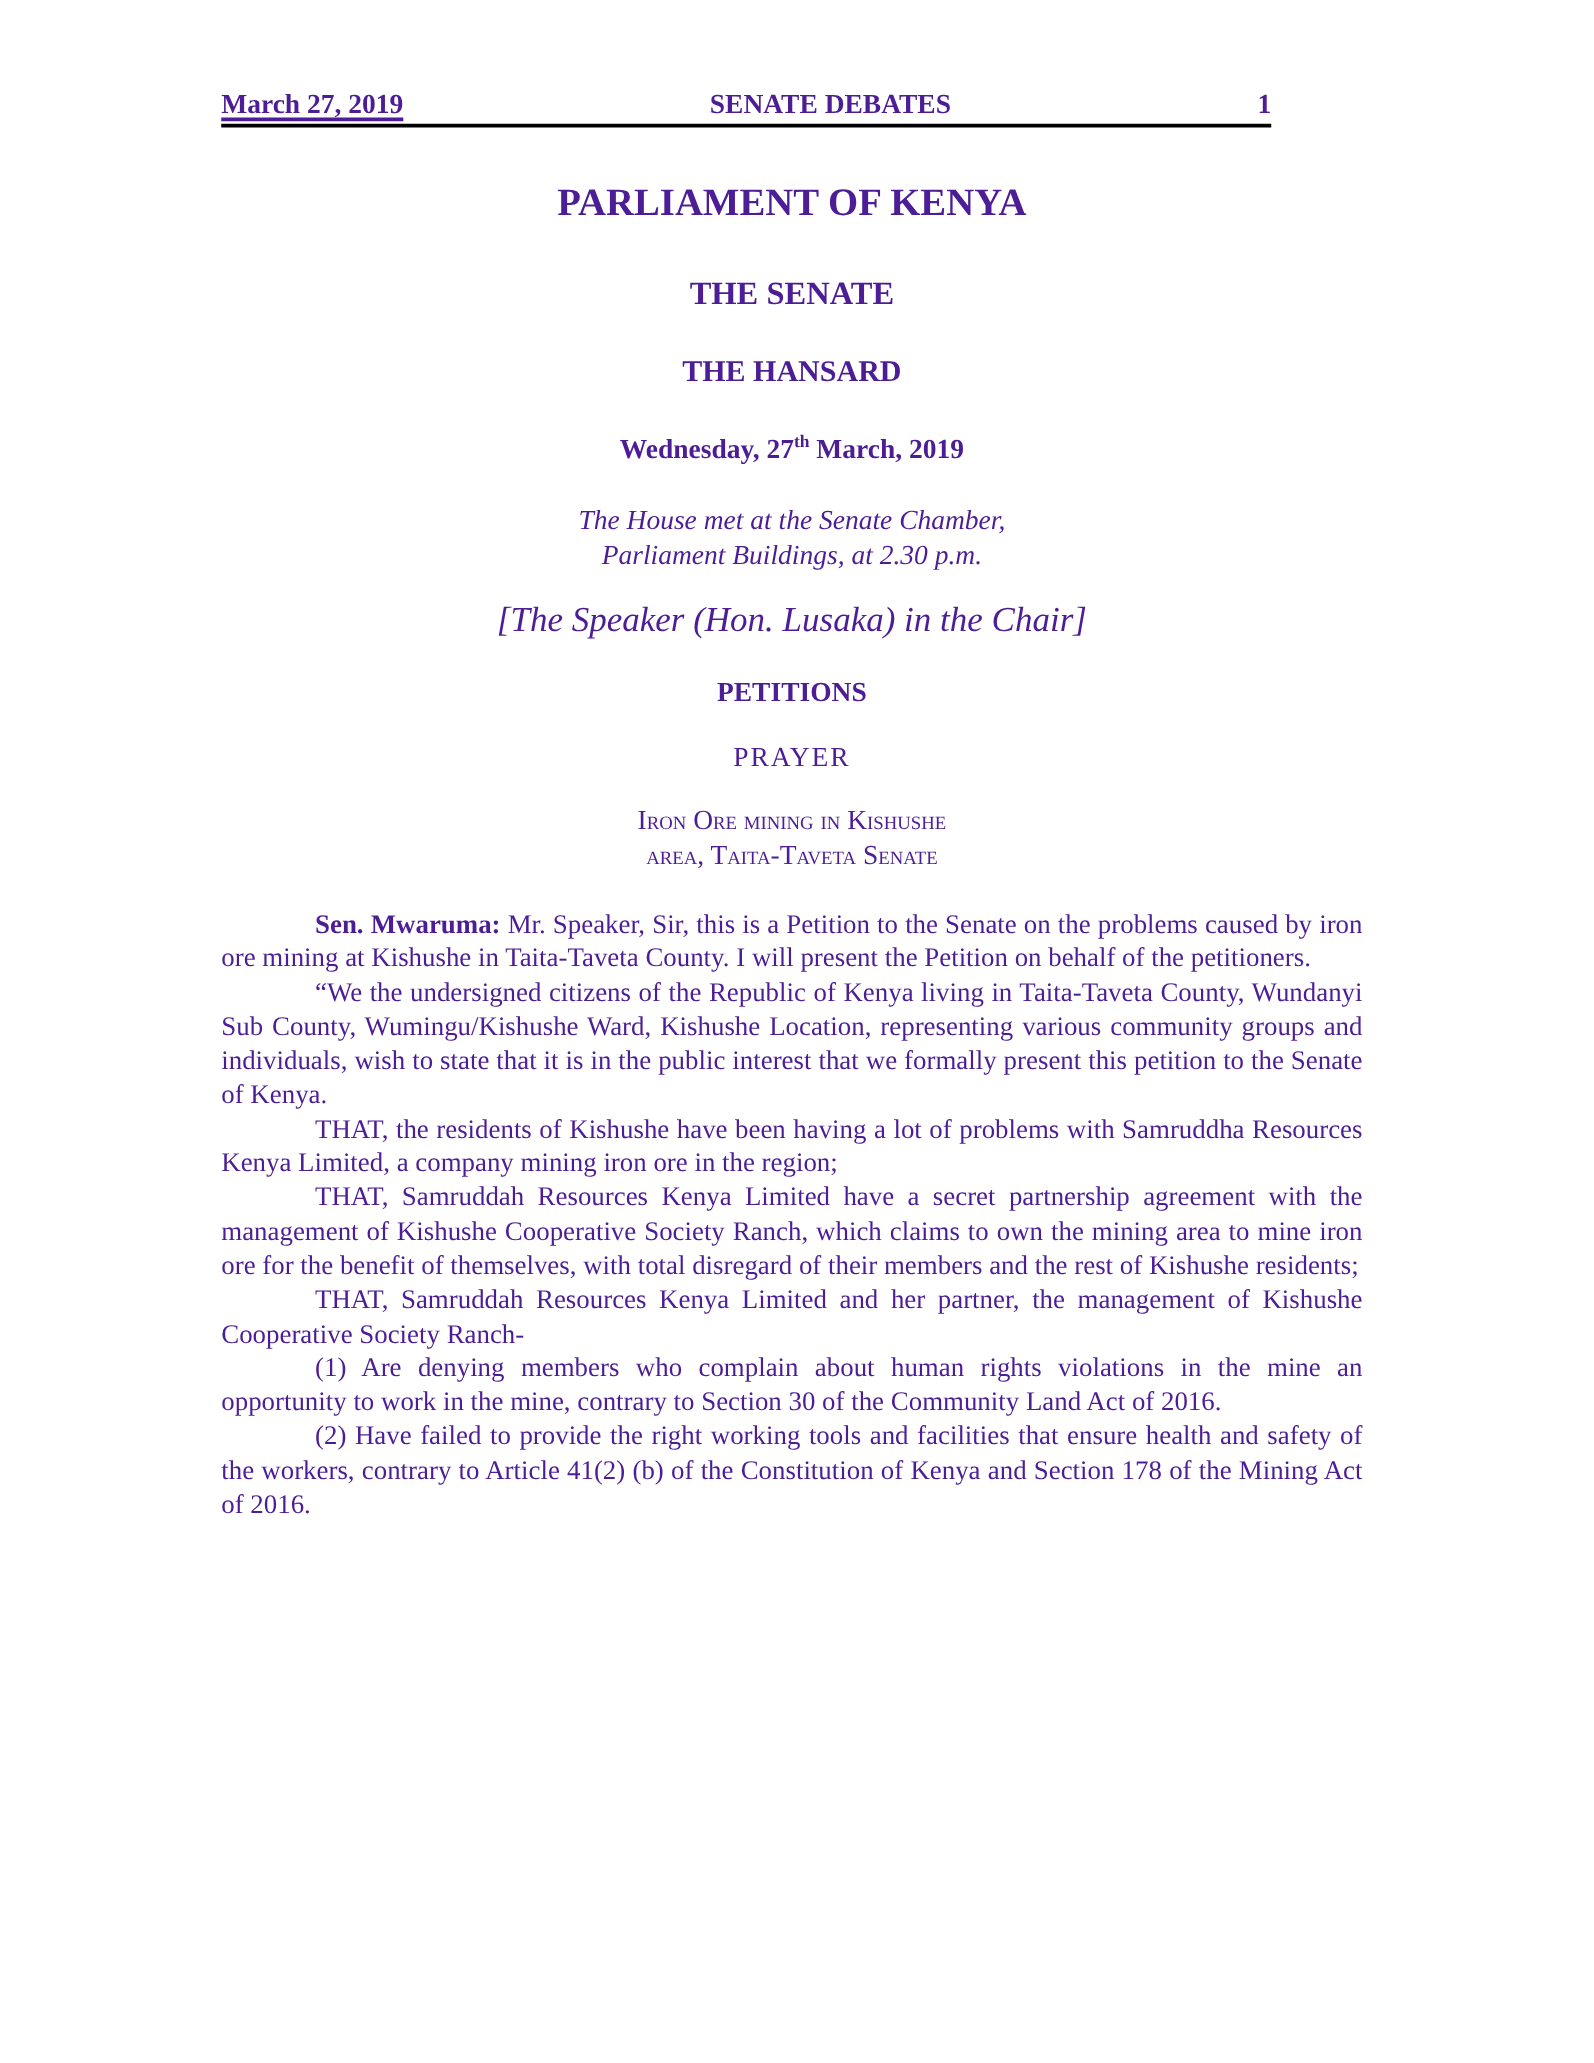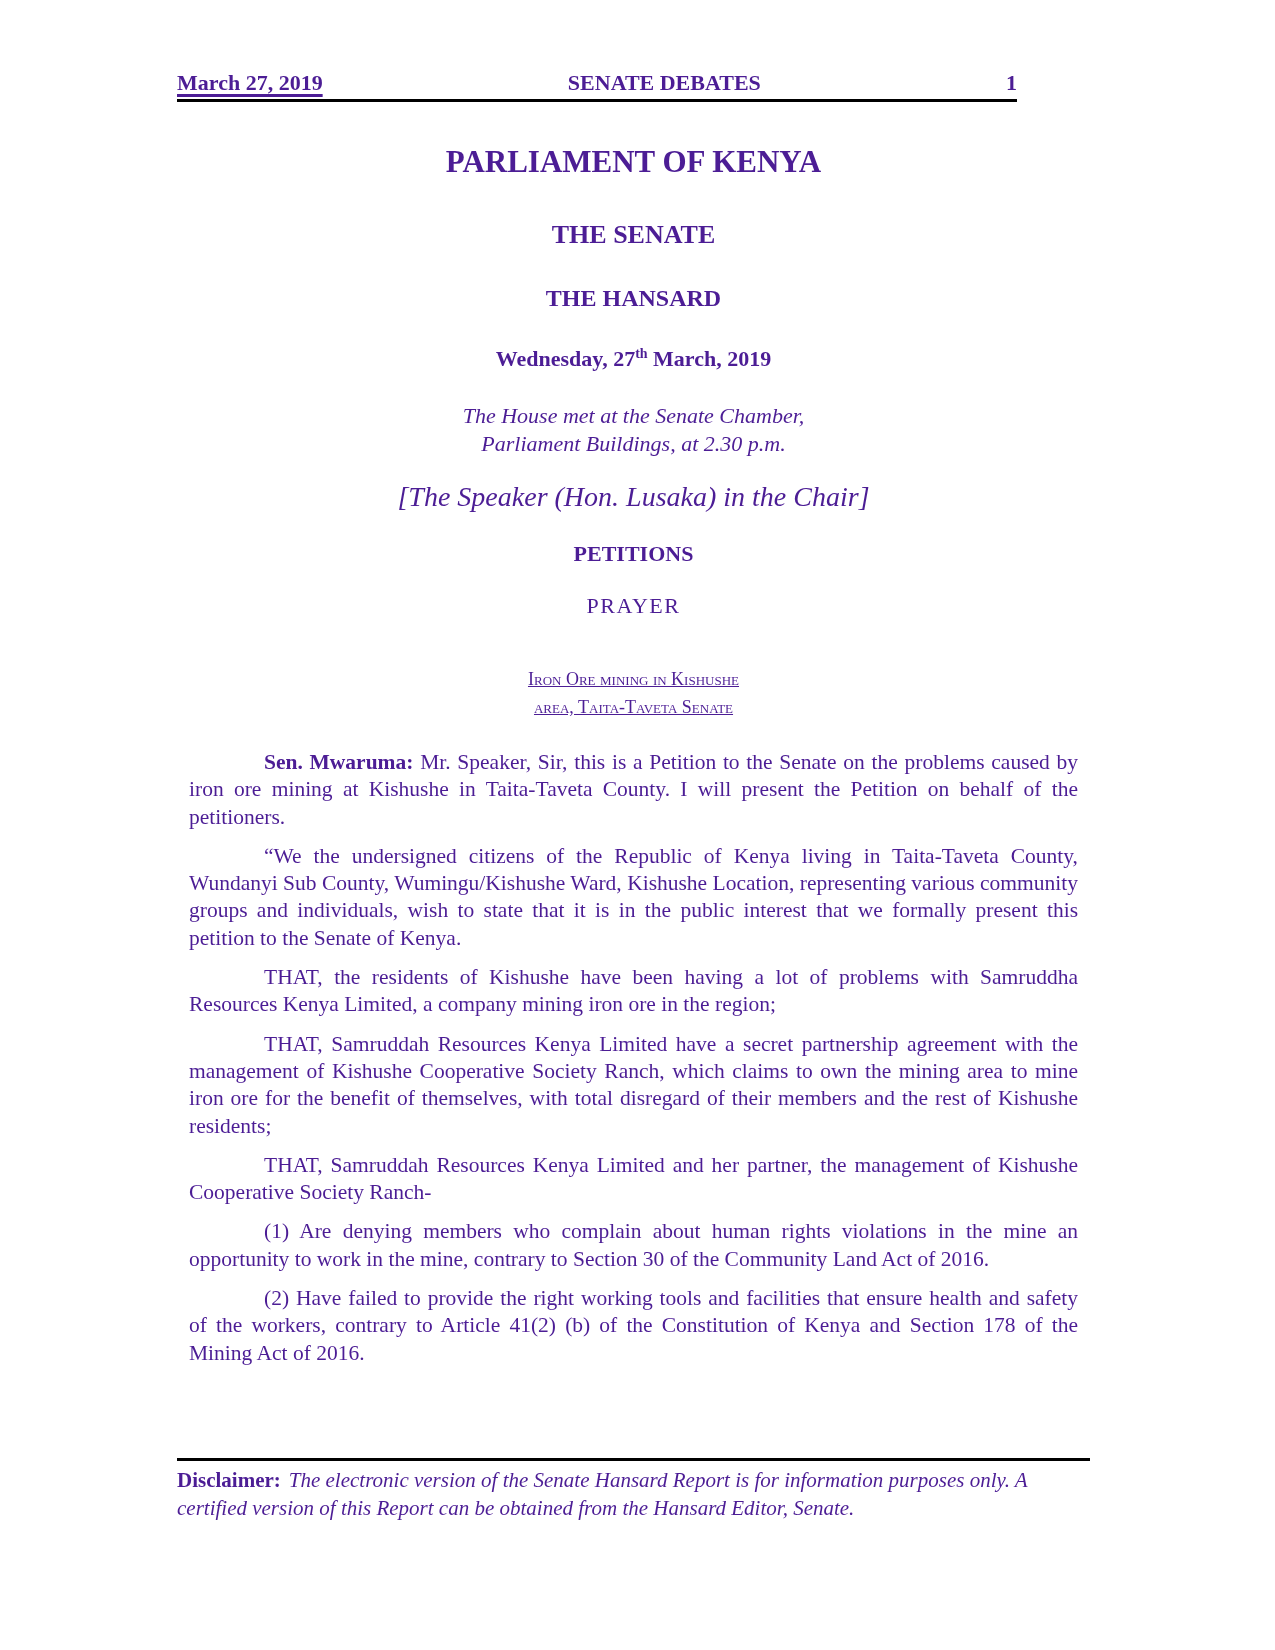--- a/index.html
+++ b/index.html
@@ -85,35 +85,34 @@
     letter-spacing: 1.5px;
     line-height: 24px;
   }
   .petitions-heading {
     margin-top: 32px;
     font-size: 22px;
     font-weight: bold;
     line-height: 24px;
   }
   .petition-subject {
-    margin-top: 47px;
-    font-size: 18px;
+    margin-top: 24px;
+    font-size: 22px;
     font-variant: small-caps;
     line-height: 28px;
-    text-decoration: underline;
   }
   
   .body-text {
     margin-top: 28px;
     font-size: 21.5px;
     line-height: 27.3px;
     text-align: justify;
   }
   .body-text p {
-    margin: 12px;
+    margin: 0;
     text-indent: 75px;
   }
   
   .footer {
     position: absolute;
     left: 177px;
     top: 1458px;
     width: 913px;
     border-top: 3px solid #000;
     padding-top: 5px;
@@ -168,16 +167,13 @@
       <p>“We the undersigned citizens of the Republic of Kenya living in Taita-Taveta County, Wundanyi Sub County, Wumingu/Kishushe Ward, Kishushe Location, representing various community groups and individuals, wish to state that it is in the public interest that we formally present this petition to the Senate of Kenya.</p>
       <p>THAT, the residents of Kishushe have been having a lot of problems with Samruddha Resources Kenya Limited, a company mining iron ore in the region;</p>
       <p>THAT, Samruddah Resources Kenya Limited have a secret partnership agreement with the management of Kishushe Cooperative Society Ranch, which claims to own the mining area to mine iron ore for the benefit of themselves, with total disregard of their members and the rest of Kishushe residents;</p>
       <p>THAT, Samruddah Resources Kenya Limited and her partner, the management of Kishushe Cooperative Society Ranch-</p>
       <p>(1) Are denying members who complain about human rights violations in the mine an opportunity to work in the mine, contrary to Section 30 of the Community Land Act of 2016.</p>
       <p>(2) Have failed to provide the right working tools and facilities that ensure health and safety of the workers, contrary to Article 41(2) (b) of the Constitution of Kenya and Section 178 of the Mining Act of 2016.</p>
     </div>
 
   </div>
 
-  <div class="footer">
-    <span class="label">Disclaimer:</span><span>The electronic version of the Senate Hansard Report is for information purposes only.  A certified version of this Report can be obtained from the Hansard Editor, Senate.</span>
-  </div>
 </div>
 
 </body></html>

